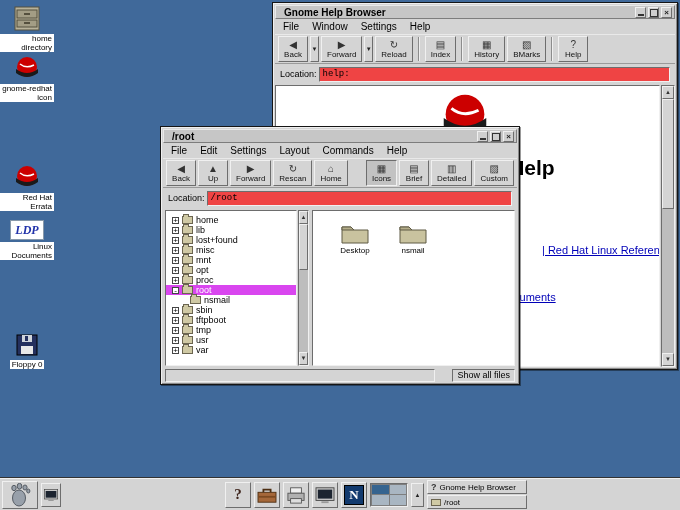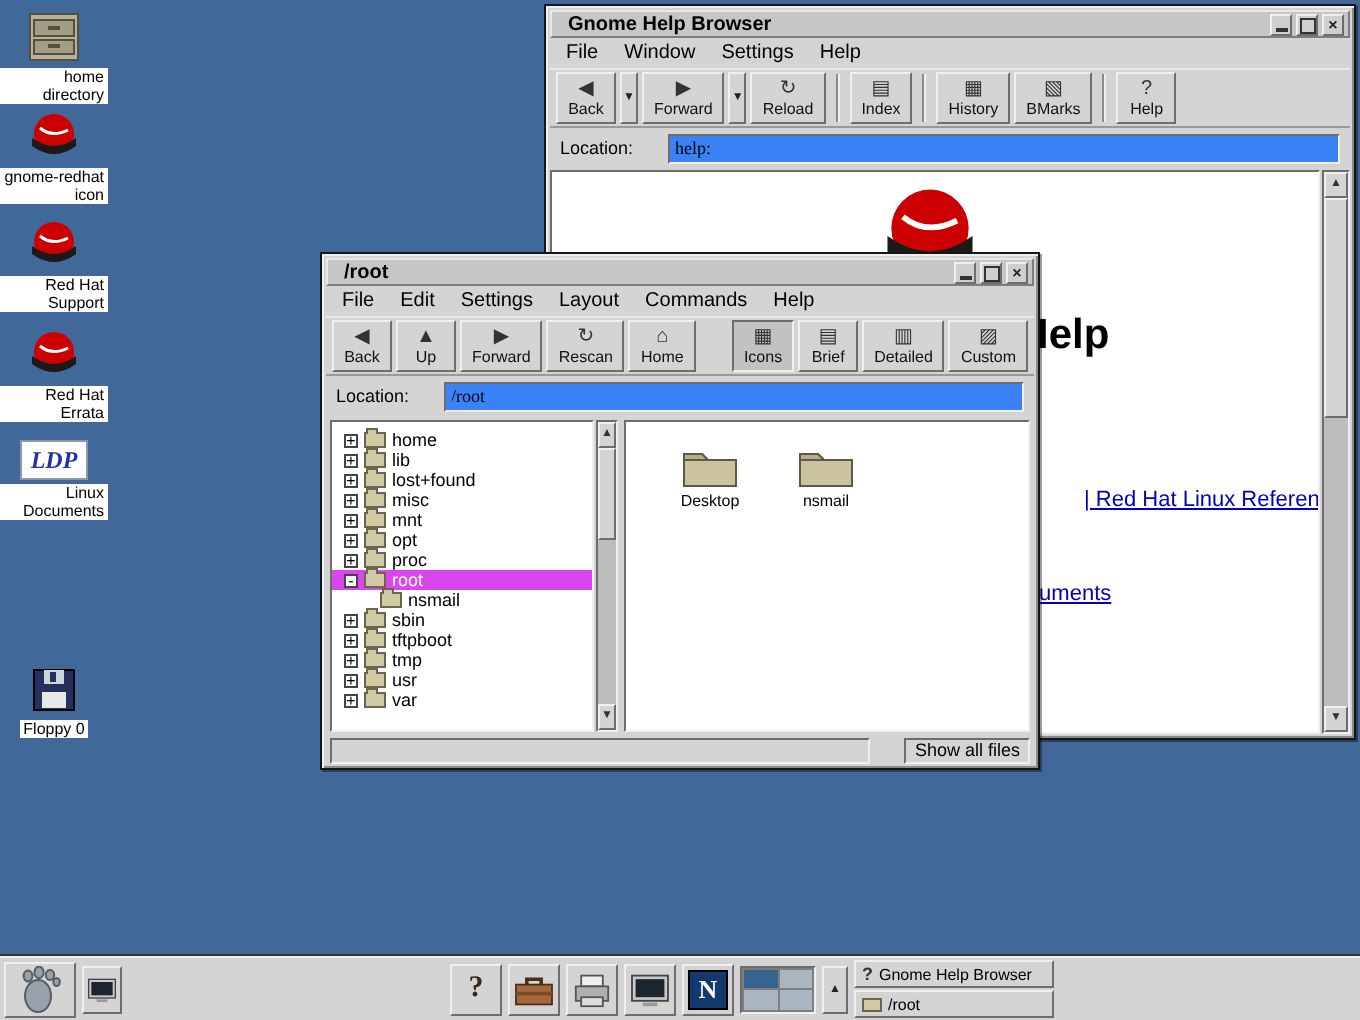--- a/index.html
+++ b/index.html
@@ -22,22 +22,22 @@
   .toolbar{flex:0 0 30px;display:flex;align-items:center;padding:0 3px;gap:2px;
     border-top:1px solid #e9e9e9;border-bottom:1px solid #9a9a9a}
   .tb{height:26px;min-width:30px;display:flex;flex-direction:column;align-items:center;justify-content:center;
     font-size:8px;color:#111;background:#d4d4d4;border:1px solid;border-color:#f0f0f0 #6d6d6d #6d6d6d #f0f0f0;padding:0 5px}
   .tb .ic{font-size:10px;line-height:10px;color:#333}
   .tb.pressed{border-color:#6d6d6d #f0f0f0 #f0f0f0 #6d6d6d;background:#c2c2c2}
   .drop{width:9px;height:26px;display:flex;align-items:center;justify-content:center;font-size:6px;color:#222;
     border:1px solid;border-color:#f0f0f0 #6d6d6d #6d6d6d #f0f0f0}
   .sep{width:2px;height:24px;border-left:1px solid #8c8c8c;border-right:1px solid #efefef;margin:0 3px}
   .tspace{flex:1}
-  .locrow{flex:0 0 20px;display:flex;align-items:center;gap:17px;font-size:9px;padding:0 5px}
-  .input{flex:1;height:15px;font-size:9px;font-family:Liberation Serif, serif;background:#3b82f6;border:1px solid;
+  .locrow{flex:0 0 20px;display:flex;align-items:center;gap:2px;font-size:9px;padding:0 5px}
+  .input{flex:1;height:15px;font-size:9px;font-family:Liberation Mono, monospace;background:#ef4444;border:1px solid;
     border-color:#6d6d6d #f0f0f0 #f0f0f0 #6d6d6d;padding:0 3px}
 
   
   .hcontent{flex:1;display:flex;margin-top:1px;min-height:0}
   .hpage{flex:1;background:#fff;border:1px solid;border-color:#6d6d6d #f0f0f0 #f0f0f0 #6d6d6d;position:relative;overflow:hidden}
   .vscroll{width:14px;background:#bdbdbd;border:1px solid;border-color:#6d6d6d #f0f0f0 #f0f0f0 #6d6d6d;
     display:flex;flex-direction:column;margin-left:1px}
   .vscroll.narrow{width:11px}
   .sarrow{flex:0 0 13px;background:#d4d4d4;border:1px solid;border-color:#f0f0f0 #6d6d6d #6d6d6d #f0f0f0;
     font-size:6px;text-align:center;line-height:11px;color:#333}
@@ -115,28 +115,20 @@
 
   <div class="dicon" style="left:0;top:56px">
     <svg width="30" height="26" viewBox="0 0 30 26">
       <circle cx="15" cy="11" r="10" fill="#cc0000"></circle>
       <path d="M4 13q11 8 22 0l0 4q-11 8-22 0z" fill="#1a1a1a"></path>
       <path d="M8 8q6 5 14 1" stroke="#fff" stroke-width="1.5" fill="none"></path>
     </svg>
     <span class="dlabel">gnome-redhat icon</span>
   </div>
 
-  <div class="dicon" style="left:0;top:110px">
-    <svg width="30" height="26" viewBox="0 0 30 26">
-      <circle cx="15" cy="11" r="10" fill="#cc0000"></circle>
-      <path d="M4 13q11 8 22 0l0 4q-11 8-22 0z" fill="#1a1a1a"></path>
-      <path d="M8 8q6 5 14 1" stroke="#fff" stroke-width="1.5" fill="none"></path>
-    </svg>
-    <span class="dlabel">Red Hat Support</span>
-  </div>
 
   <div class="dicon" style="left:0;top:220px">
     <span class="ldpbox">
       <span>LDP</span>
     </span>
     <span class="dlabel">Linux Documents</span>
   </div>
 
   <div class="dicon" style="left:0;top:165px">
     <svg width="30" height="26" viewBox="0 0 30 26">

